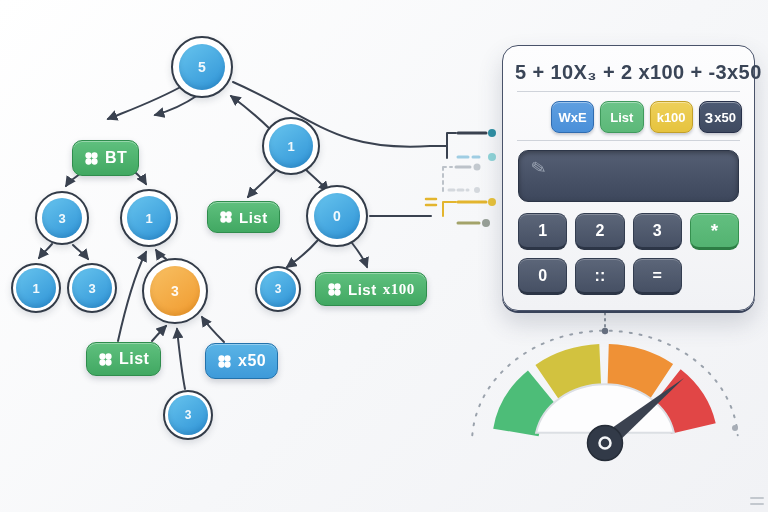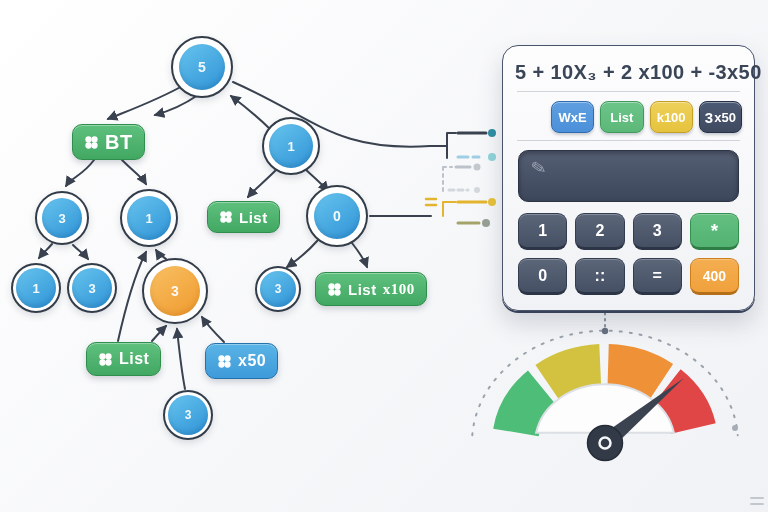--- a/index.html
+++ b/index.html
@@ -163,21 +163,21 @@
   <div class="node" style="left:306px;top:185px;width:62px;height:62px;">
     <div class="core" style="width:46px;height:46px;font-size:14px;">0</div>
   </div>
   <div class="node" style="left:255px;top:266px;width:46px;height:46px;">
     <div class="core" style="width:36px;height:36px;font-size:12px;">3</div>
   </div>
   <div class="node" style="left:163px;top:390px;width:50px;height:50px;">
     <div class="core" style="width:40px;height:40px;font-size:12px;">3</div>
   </div>
 
-  <div class="badge green" style="left:72px;top:124px;height:34px;font-size:20px;z-index:3;">
+  <div class="badge green" style="left:72px;top:140px;height:34px;font-size:16px;z-index:3;">
     <svg width="15" height="15" viewBox="0 0 20 20">
         <g fill="#fff">
           <circle cx="6" cy="6" r="4.2"></circle>
           <circle cx="14" cy="6" r="4.2"></circle>
           <circle cx="6" cy="14" r="4.2"></circle>
           <circle cx="14" cy="14" r="4.2"></circle>
         </g>
       </svg>
     <span>BT</span>
   </div>
@@ -244,21 +244,20 @@
       <span class="pencil">✎</span>
     </div>
     <div class="keys">
       <div class="key">1</div>
       <div class="key">2</div>
       <div class="key">3</div>
       <div class="key greenk">*</div>
       <div class="key">0</div>
       <div class="key">::</div>
       <div class="key">=</div>
-      <div class="key orangek">400</div>
     </div>
   </div>
 
   <div class="artifact">
       <i></i>
       <i></i>
     </div>
 </div>
 
 </body></html>

